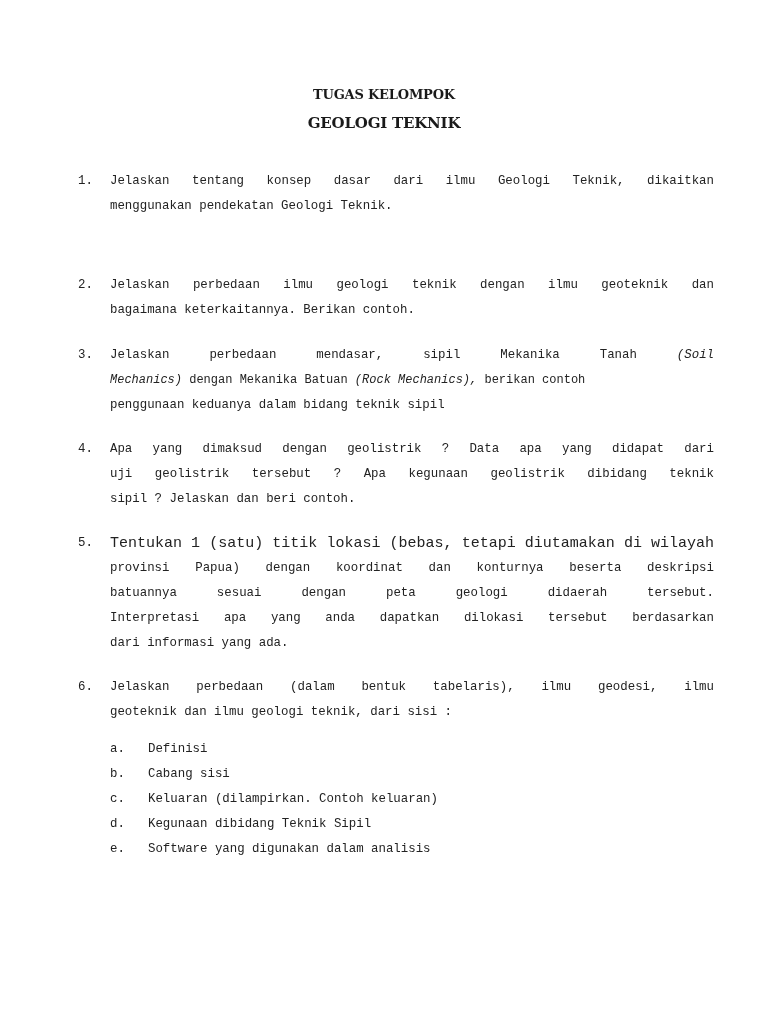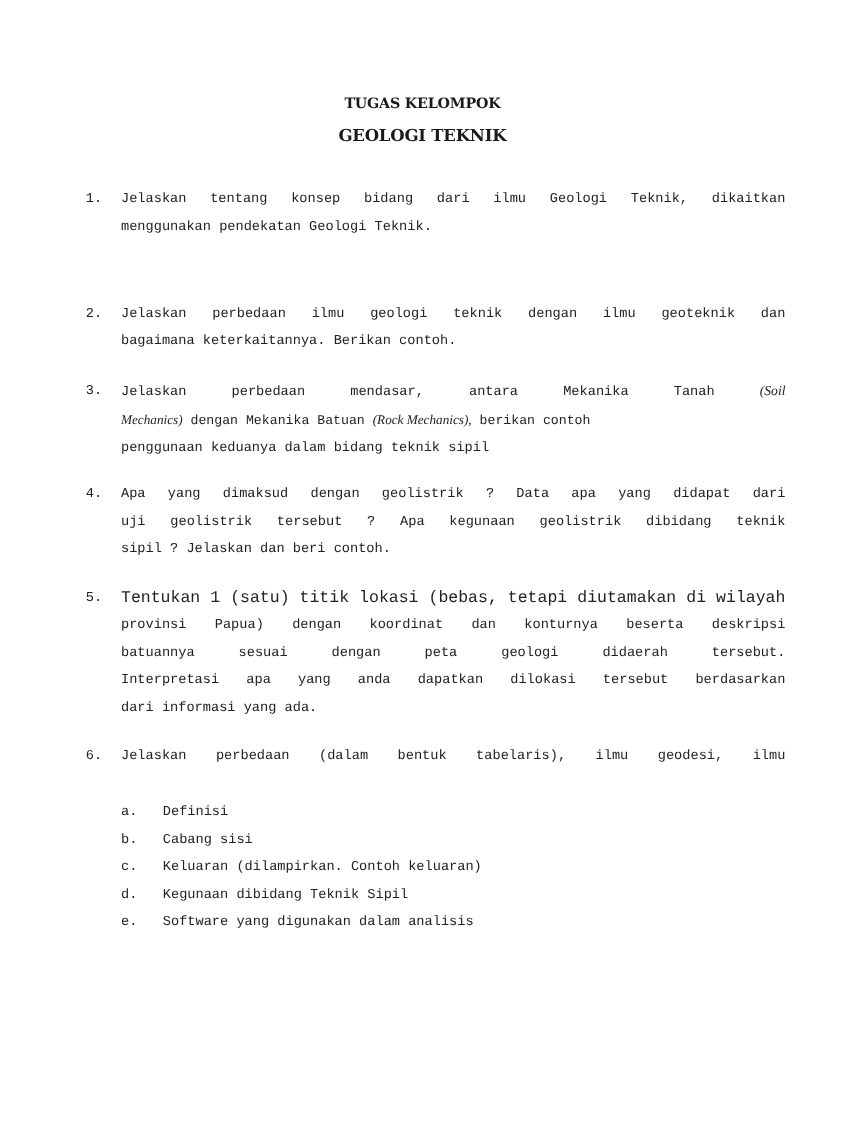--- a/index.html
+++ b/index.html
@@ -8,52 +8,52 @@
   .title1 { position:absolute; left:0; width:768px; top:87px; text-align:center;
     font-family:"DejaVu Serif", serif; font-weight:bold; font-size:13px; letter-spacing:-0.2px; }
   .title2 { position:absolute; left:0; width:768px; top:114px; text-align:center;
     font-family:"DejaVu Serif", serif; font-weight:bold; font-size:15px; letter-spacing:-0.2px; }
   .item { position:absolute; left:78px; width:640px; font-family:"Liberation Mono", monospace;
     font-size:12.4px; line-height:25px; color:#222; }
   .num { position:absolute; left:0; top:0; }
   .body { position:absolute; left:32px; width:604px; text-align:justify; }
   .line { display:block; white-space:nowrap; }
   .jline { display:block; text-align:justify; text-align-last:justify; }
-  .it { font-style:italic;font-family:Liberation Serif, serif; }
+  .it { font-style:italic; }
   .sub { position:absolute; left:32px; font-family:"Liberation Mono", monospace; font-size:12.4px; line-height:25px; }
   .sub .lbl { display:inline-block; width:38px; }
 </style>
 </head>
 <body>
 
 <div class="page">
 
   <div class="title1">TUGAS KELOMPOK</div>
   <div class="title2">GEOLOGI TEKNIK</div>
 
   <div class="item" style="top:169px;">
     <span class="num">1.</span>
     <div class="body">
-      <span class="jline">Jelaskan tentang konsep bidang dari ilmu Geologi Teknik, dikaitkan</span>
+      <span class="jline">Jelaskan tentang konsep dasar dari ilmu Geologi Teknik, dikaitkan</span>
       <span class="line">menggunakan pendekatan Geologi Teknik.</span>
     </div>
   </div>
 
   <div class="item" style="top:273px;">
     <span class="num">2.</span>
     <div class="body">
       <span class="jline">Jelaskan perbedaan ilmu geologi teknik dengan ilmu geoteknik dan</span>
       <span class="line">bagaimana keterkaitannya. Berikan contoh.</span>
     </div>
   </div>
 
   <div class="item" style="top:343px;">
     <span class="num">3.</span>
     <div class="body">
-      <span class="jline"><span>Jelaskan</span> <span>perbedaan</span> <span>mendasar,</span> <span>antara</span> <span>Mekanika</span> <span>Tanah</span> <span class="it">(Soil</span></span>
+      <span class="jline"><span>Jelaskan</span> <span>perbedaan</span> <span>mendasar,</span> <span>sipil</span> <span>Mekanika</span> <span>Tanah</span> <span class="it">(Soil</span></span>
       <span class="line" style="font-size:12px;"><span class="it">Mechanics)</span><span> dengan Mekanika Batuan </span><span class="it">(Rock Mechanics),</span><span> berikan contoh</span></span>
       <span class="line">penggunaan keduanya dalam bidang teknik sipil</span>
     </div>
   </div>
 
   <div class="item" style="top:437px;">
     <span class="num">4.</span>
     <div class="body">
       <span class="jline">Apa yang dimaksud dengan geolistrik ? Data apa yang didapat dari</span>
       <span class="jline">uji geolistrik tersebut ? Apa kegunaan geolistrik dibidang teknik</span>
@@ -69,22 +69,23 @@
       <span class="jline">batuannya sesuai dengan peta geologi didaerah tersebut.</span>
       <span class="jline">Interpretasi apa yang anda dapatkan dilokasi tersebut berdasarkan</span>
       <span class="line">dari informasi yang ada.</span>
     </div>
   </div>
 
   <div class="item" style="top:675px;">
     <span class="num">6.</span>
     <div class="body">
       <span class="jline">Jelaskan perbedaan (dalam bentuk tabelaris), ilmu geodesi, ilmu</span>
+      <span class="line">geoteknik dan ilmu geologi teknik, dari sisi :</span>
     </div>
-    <div class="sub" style="top:51px;">
+    <div class="sub" style="top:62px;">
       <div><span class="lbl">a.</span><span>Definisi</span></div>
       <div><span class="lbl">b.</span><span>Cabang sisi</span></div>
       <div><span class="lbl">c.</span><span>Keluaran (dilampirkan. Contoh keluaran)</span></div>
       <div><span class="lbl">d.</span><span>Kegunaan dibidang Teknik Sipil</span></div>
       <div><span class="lbl">e.</span><span>Software yang digunakan dalam analisis</span></div>
     </div>
   </div>
 
 </div>
 

